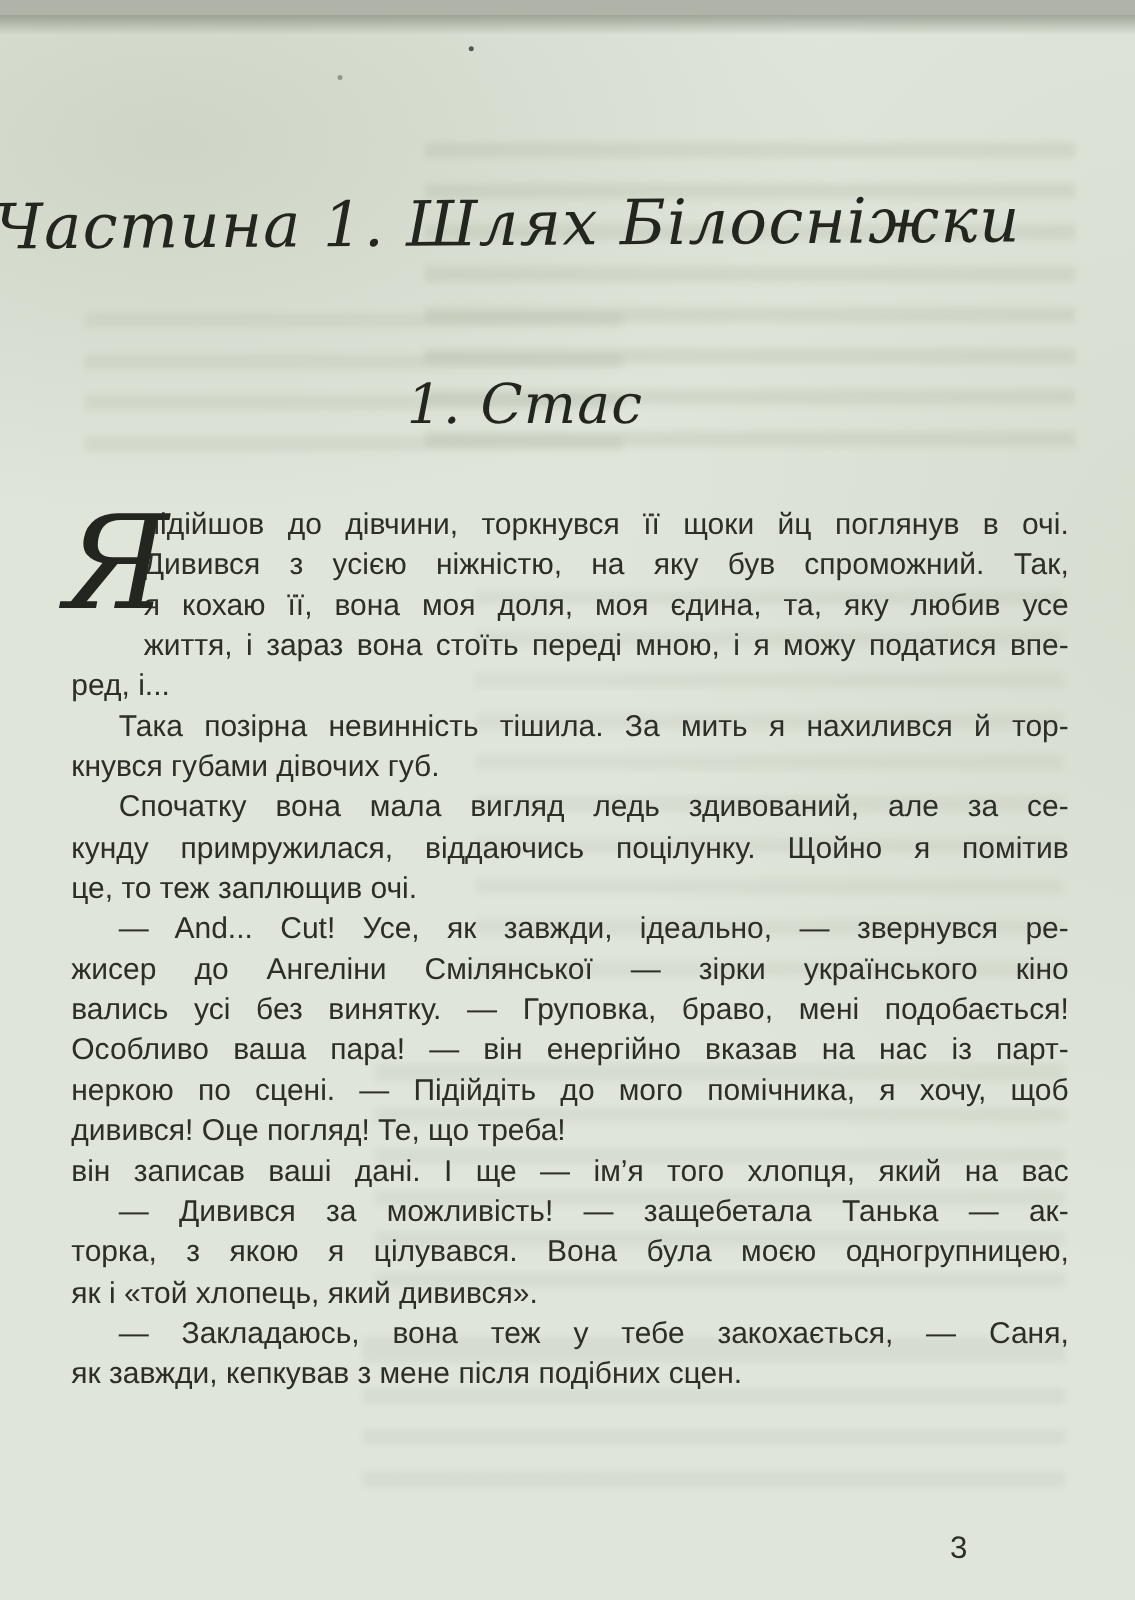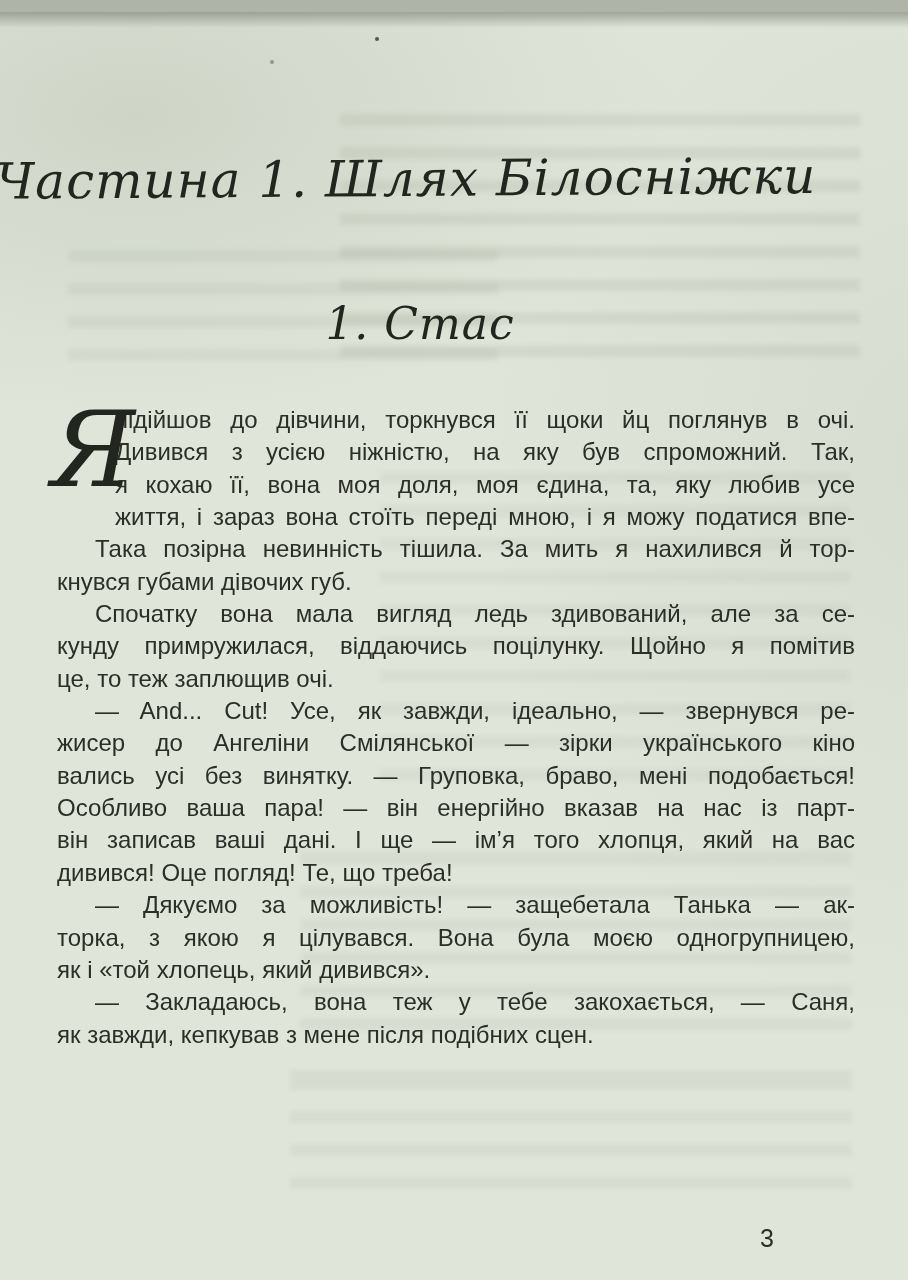--- a/index.html
+++ b/index.html
@@ -90,40 +90,42 @@
   <h1 class="part-title">Частина 1. Шлях Білосніжки</h1>
   <h2 class="chapter-title">1. Стас</h2>
 
   <div class="body-text" id="body-text">
       <div class="para">
         <span class="drop-cap">Я</span>
         <div class="line">підійшов до дівчини, торкнувся її щоки йц поглянув в очі.</div>
         <div class="line">Дивився з усією ніжністю, на яку був спроможний. Так,</div>
         <div class="line">я кохаю її, вона моя доля, моя єдина, та, яку любив усе</div>
         <div class="line">життя, і зараз вона стоїть переді мною, і я можу податися впе-</div>
+        <div class="line last">ред, і...</div>
       </div>
       <div class="para">
         <div class="line indent">Така позірна невинність тішила. За мить я нахилився й тор-</div>
         <div class="line last">кнувся губами дівочих губ.</div>
       </div>
       <div class="para">
         <div class="line indent">Спочатку вона мала вигляд ледь здивований, але за се-</div>
         <div class="line">кунду примружилася, віддаючись поцілунку. Щойно я помітив</div>
         <div class="line last">це, то теж заплющив очі.</div>
       </div>
       <div class="para">
         <div class="line indent">— And... Cut! Усе, як завжди, ідеально, — звернувся ре-</div>
         <div class="line">жисер до Ангеліни Смілянської — зірки українського кіно</div>
         <div class="line">вались усі без винятку. — Груповка, браво, мені подобається!</div>
         <div class="line">Особливо ваша пара! — він енергійно вказав на нас із парт-</div>
+        <div class="line">неркою по сцені. — Підійдіть до мого помічника, я хочу, щоб</div>
+        <div class="line last">дивився! Оце погляд! Те, що треба!</div>
         <div class="line">він записав ваші дані. І ще — ім’я того хлопця, який на вас</div>
-        <div class="line last">дивився! Оце погляд! Те, що треба!</div>
       </div>
       <div class="para">
-        <div class="line indent">— Дякуємо за можливість! — защебетала Танька — ак-</div>
+        <div class="line indent">— Дивився за можливість! — защебетала Танька — ак-</div>
         <div class="line">торка, з якою я цілувався. Вона була моєю одногрупницею,</div>
         <div class="line last">як і «той хлопець, який дивився».</div>
       </div>
       <div class="para">
         <div class="line indent">— Закладаюсь, вона теж у тебе закохається, — Саня,</div>
         <div class="line last">як завжди, кепкував з мене після подібних сцен.</div>
       </div>
     </div>
 
   <div class="page-number">3</div>

